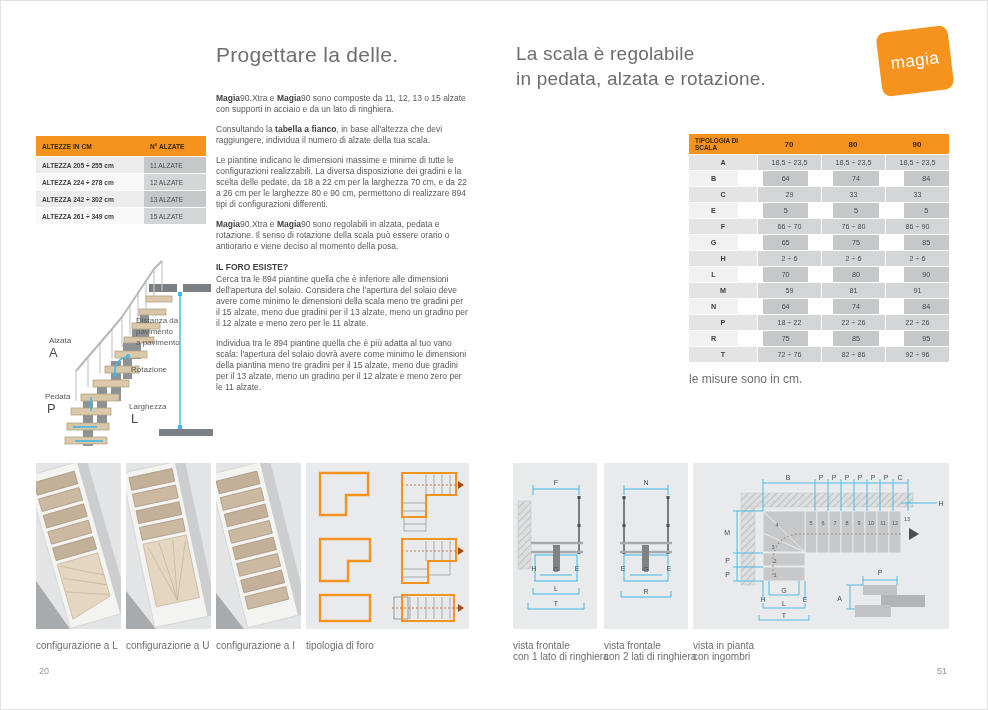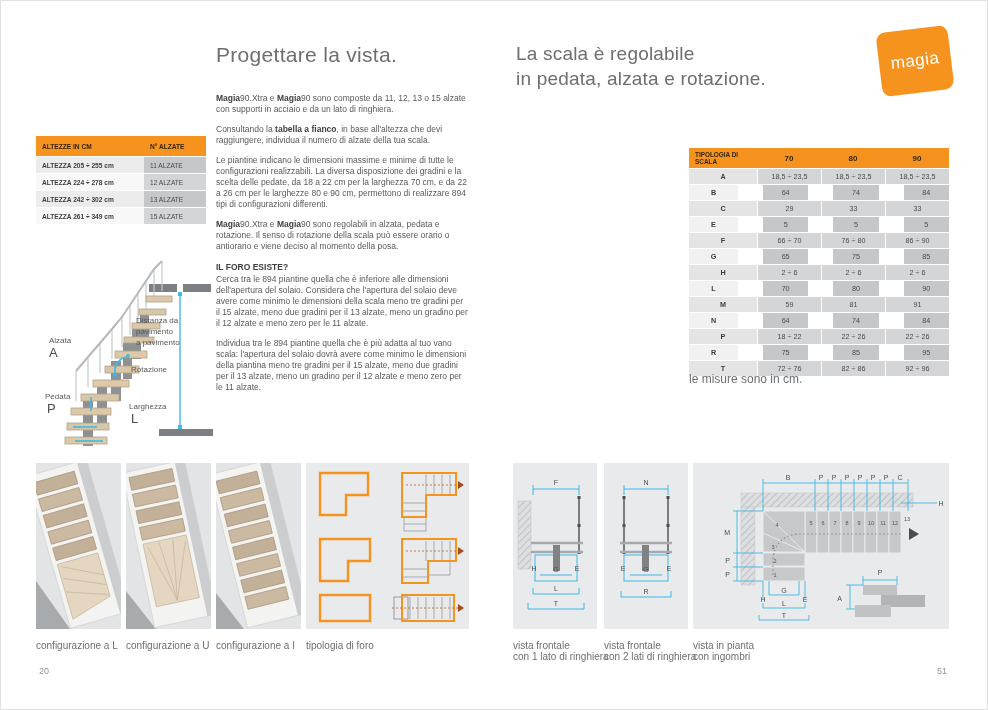--- a/index.html
+++ b/index.html
@@ -26,21 +26,21 @@
   .at-head{display:flex;height:20px;background:#f6921e;color:#33270f;font-weight:bold;align-items:center;}
   .at-head .h1{width:108px;padding-left:6px;box-sizing:border-box;}
   .at-head .h2{width:62px;padding-left:6px;box-sizing:border-box;}
   .at-row{display:flex;height:16px;margin-top:1px;}
   .at-c1{width:108px;display:flex;align-items:center;padding-left:6px;box-sizing:border-box;font-weight:bold;color:#3b3c3d;}
   .at-c2{width:62px;display:flex;align-items:center;padding-left:6px;box-sizing:border-box;color:#4a4b4d;}
   .at-c1.a{background:#ececec;}.at-c1.b{background:#f8f8f8;}
   .at-c2.a{background:#c6c7c9;}.at-c2.b{background:#d4d5d7;}
 
   
-  .tt{left:688px;top:147px;width:260px;font-size:7.2px;}
+  .tt{left:688px;top:133px;width:260px;font-size:7.2px;}
   .tt-head{display:flex;height:20px;background:#f6921e;color:#33270f;font-weight:bold;align-items:center;}
   .tt-head .h1{width:68px;padding-left:6px;box-sizing:border-box;font-size:6.4px;}
   .tt-head .hv{width:64px;text-align:center;font-size:8px;}
   .tt-row{display:flex;height:15px;margin-top:1px;}
   .tt-letter{width:68px;display:flex;align-items:center;justify-content:center;font-weight:bold;color:#3b3c3d;}
   .tt-val{width:64px;display:flex;align-items:center;justify-content:center;color:#4a4b4d;border-left:1px solid #fff;box-sizing:border-box;}
   .tt-letter.a{background:#f1f1f1;}.tt-letter.b{background:#e4e4e5;}
   .tt-val.a{background:#c6c7c9;margin-left:24px;}.tt-val.b{background:#d4d5d7;}
 
   
@@ -61,21 +61,21 @@
 
   <svg width="0" height="0" style="position:absolute" aria-hidden="true">
     <defs>
       <pattern id="hatch" width="5" height="5" patternUnits="userSpaceOnUse" patternTransform="rotate(45)">
         <rect width="5" height="5" fill="#dcdee0"></rect>
         <line x1="0" y1="0" x2="0" y2="5" stroke="#b3b5b8" stroke-width="1.4"></line>
       </pattern>
     </defs>
   </svg>
 
-  <div class="abs main-title">Progettare la vista.</div>
+  <div class="abs main-title">Progettare la delle.</div>
   <div class="abs right-title">La scala è regolabile
 in pedata, alzata e rotazione.</div>
 
   <div class="abs logo">
     <span>magia</span>
   </div>
 
   <div class="abs at">
     <div class="at-head">
       <div class="h1">ALTEZZE IN CM</div>

